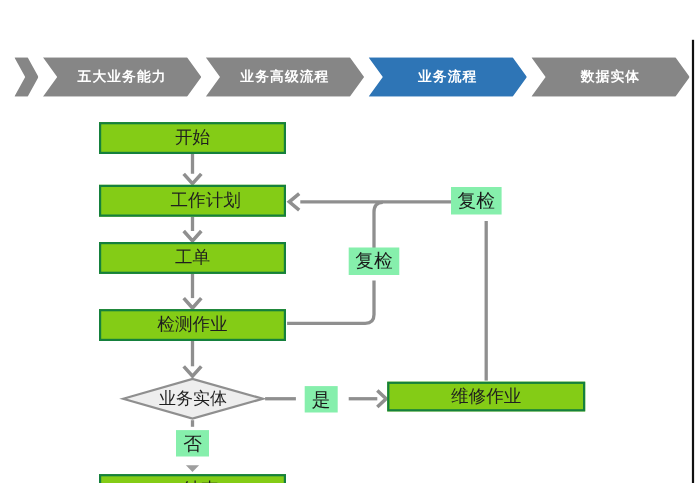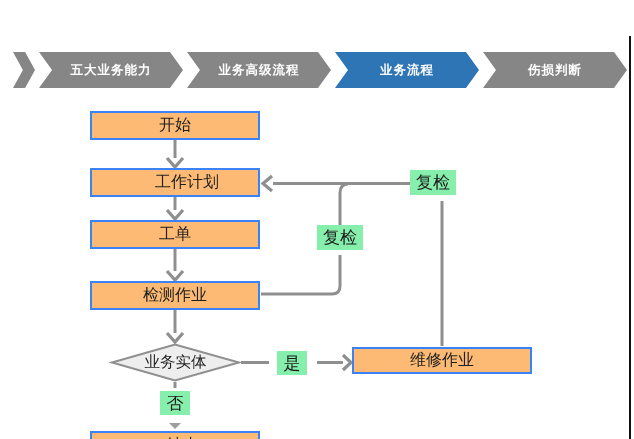--- a/index.html
+++ b/index.html
@@ -16,21 +16,21 @@
   .chev{
     flex:1 1 0;margin-left:4px;background:#868686;color:#ffffff;
     display:flex;align-items:center;justify-content:center;
     font-size:12.5px;font-weight:bold;letter-spacing:1px;
     clip-path:polygon(0 0,calc(100% - 13px) 0,100% 50%,calc(100% - 13px) 100%,0 100%,13px 50%);
     cursor:pointer;
   }
   .chev.active{background:#2e75b6;}
   
   .node{
-    position:absolute;box-sizing:border-box;background:#fdba74;border:2px solid #3b82f6;
+    position:absolute;box-sizing:border-box;background:#84cc16;border:2px solid #15803d;
     display:flex;align-items:center;justify-content:center;
     font-size:16px;color:#1f1f1f;
   }
   .n-start  {left:90px; top:75px; width:170px;height:29px;}
   .n-plan   {left:90px; top:132px;width:170px;height:29px;padding-left:24px;}
   .n-order  {left:90px; top:184px;width:170px;height:29px;}
   .n-inspect{left:90px; top:245px;width:170px;height:29px;}
   .n-end    {left:90px; top:395px;width:170px;height:29px;padding-left:15px;}
   .n-repair {left:352px;top:311px;width:180px;height:27px;}
   .diamond-label{
@@ -54,21 +54,21 @@
 </head>
 <body>
 
 <div class="stage">
 
   <div class="nav">
     <div class="chev-lead"></div>
     <div class="chev">五大业务能力</div>
     <div class="chev">业务高级流程</div>
     <div class="chev active">业务流程</div>
-    <div class="chev">伤损判断</div>
+    <div class="chev">数据实体</div>
   </div>
 
   <svg class="connectors" width="634" height="439" viewBox="0 0 634 439">
     <g stroke="#8f8f8f" stroke-width="3" fill="none">
 
       <path d="M175,104 V122"></path>
       <path d="M167,122 L175,131 L183,122" stroke-width="3.2"></path>
 
       <path d="M175,161 V174"></path>
       <path d="M167,174 L175,183 L183,174" stroke-width="3.2"></path>

